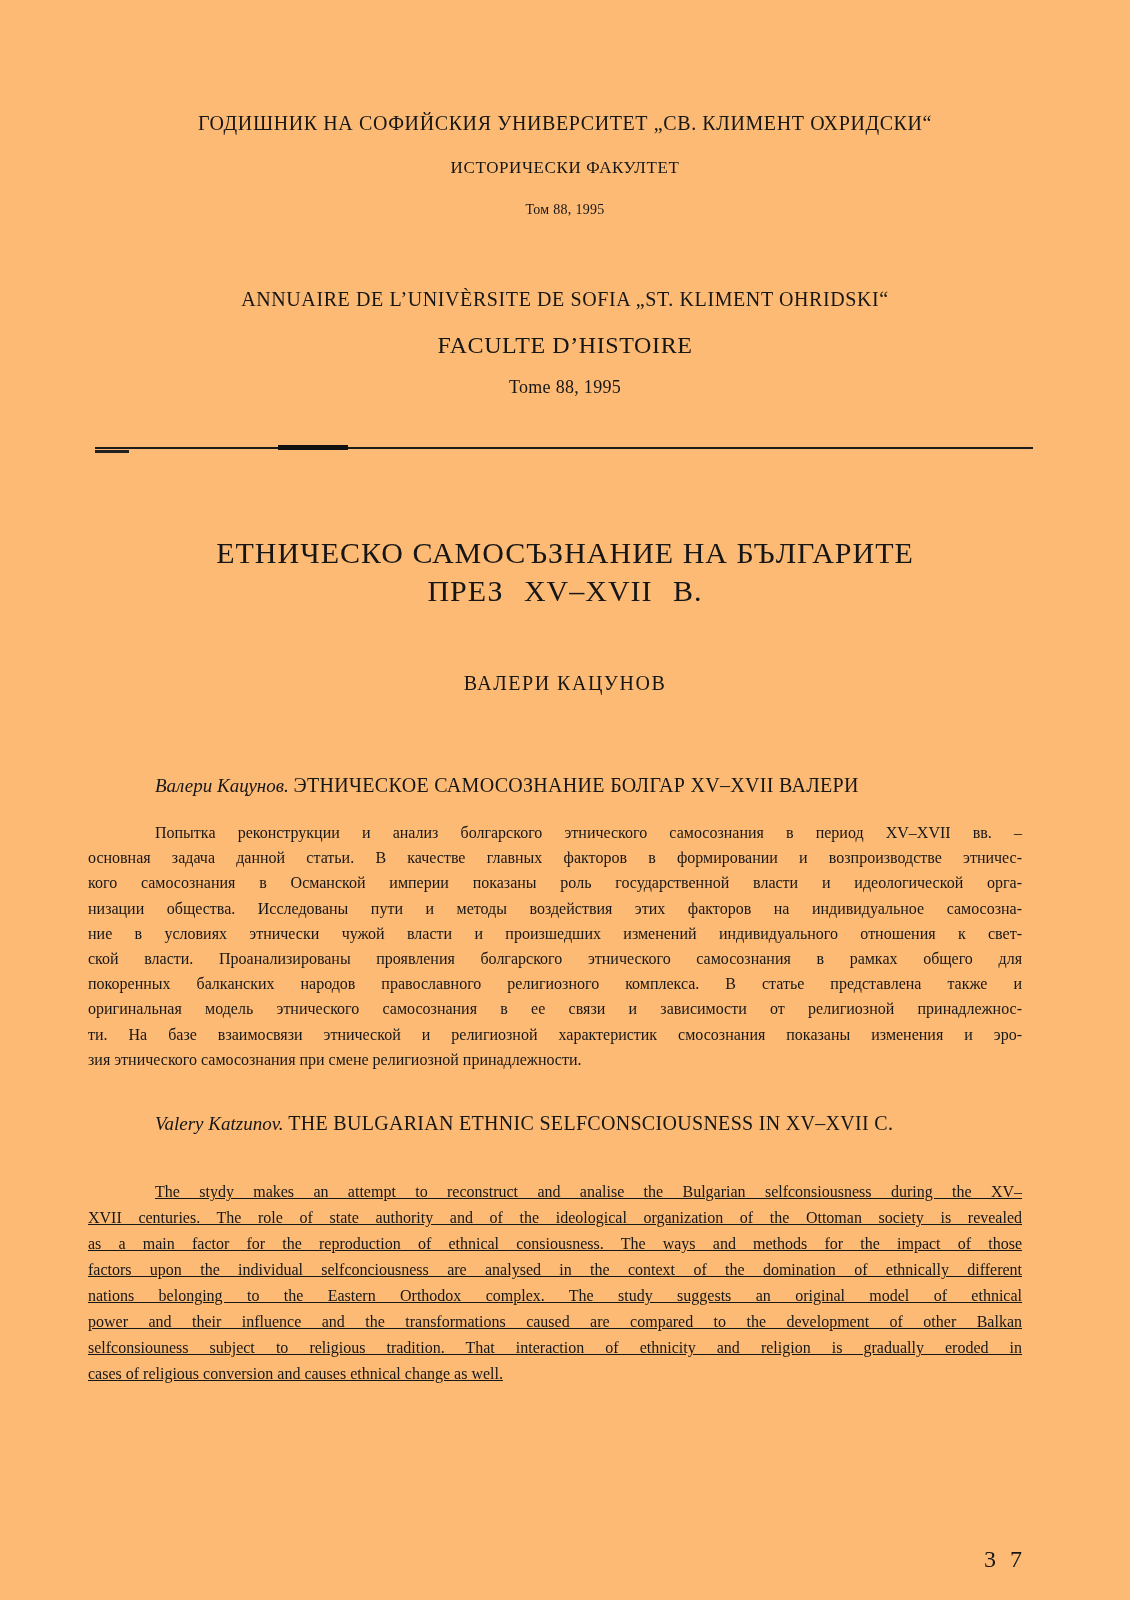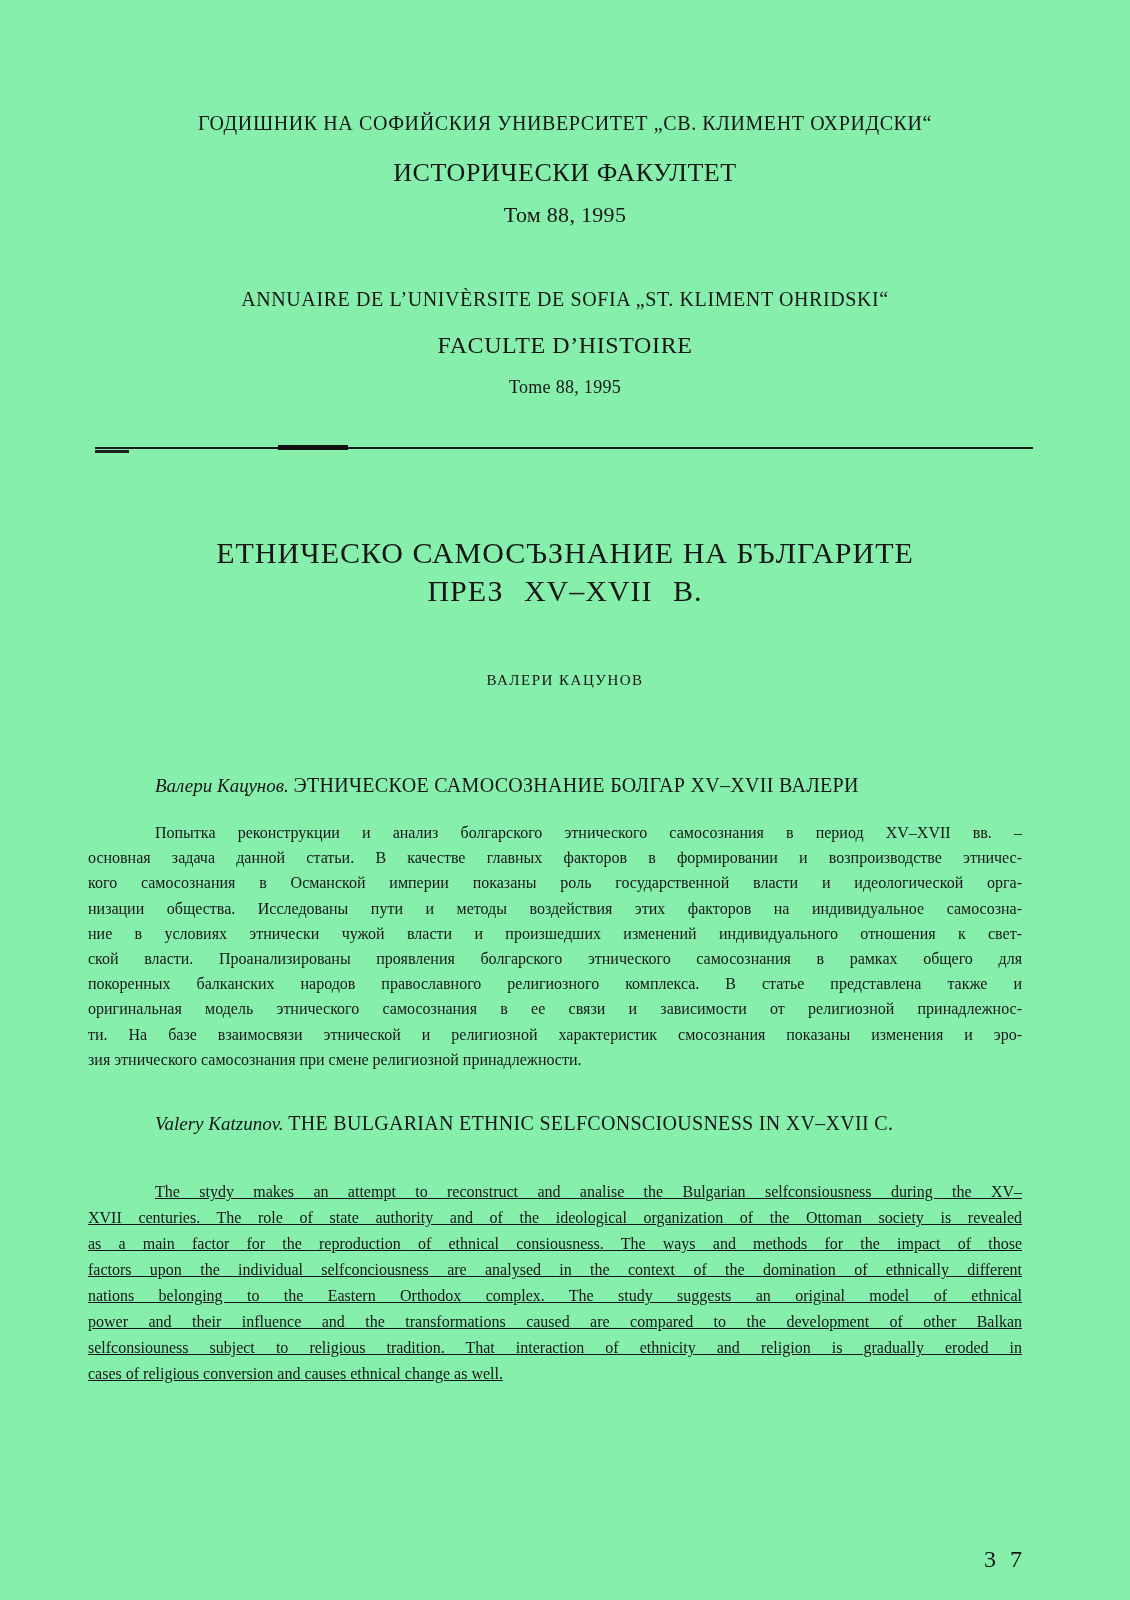--- a/index.html
+++ b/index.html
@@ -1,42 +1,42 @@
 <!DOCTYPE html>
 <html><head>
 <meta charset="utf-8">
 <style>
   html,body{margin:0;padding:0;background:#e8e8e6;}
   .page{
     position:relative;
     width:1130px;height:1600px;
     margin:0 auto;
-    background:#86efac;
+    background:#fdba74;
     color:#161616;
     font-family:"Liberation Serif","DejaVu Serif",serif;
     overflow:hidden;
   }
   .centered{position:absolute;left:0;width:100%;text-align:center;white-space:nowrap;}
 
   .masthead-line{font-size:20px;letter-spacing:.6px;}
   .bg1{top:112px;}
-  .bg2{top:158px;font-size:26px;font-family:Liberation Serif, serif;}
-  .bg3{top:202px;font-size:22px;letter-spacing:.3px;}
+  .bg2{top:158px;font-size:17px;font-family:Liberation Serif, serif;}
+  .bg3{top:202px;font-size:14px;letter-spacing:.3px;}
   .fr1{top:288px;}
   .fr2{top:332px;font-size:24px;}
   .fr3{top:377px;font-size:18px;letter-spacing:.3px;}
 
   .rule{position:absolute;left:95px;top:447px;width:938px;height:2px;background:#1b1b1b;}
   .rule-thick{position:absolute;left:278px;top:445px;width:70px;height:5px;background:#111;}
   .rule-tick{position:absolute;left:95px;top:450px;width:34px;height:3px;background:#222;}
 
   .title{top:534px;font-size:30px;letter-spacing:1px;line-height:38px;}
   .title .t2{word-spacing:12px;}
 
-  .author{top:672px;font-size:15px;letter-spacing:1.5px;}
+  .author{top:672px;font-size:20px;letter-spacing:1.5px;}
 
   .abstract-heading{
     position:absolute;left:88px;width:940px;
     font-size:19px;white-space:nowrap;
     padding-left:67px;box-sizing:border-box;
   }
   .abstract-heading .name{font-style:italic;}
   .abstract-heading .caps{font-size:20px;letter-spacing:.3px;}
   .ru-heading{top:774px;}
   .en-heading{top:1112px;}

